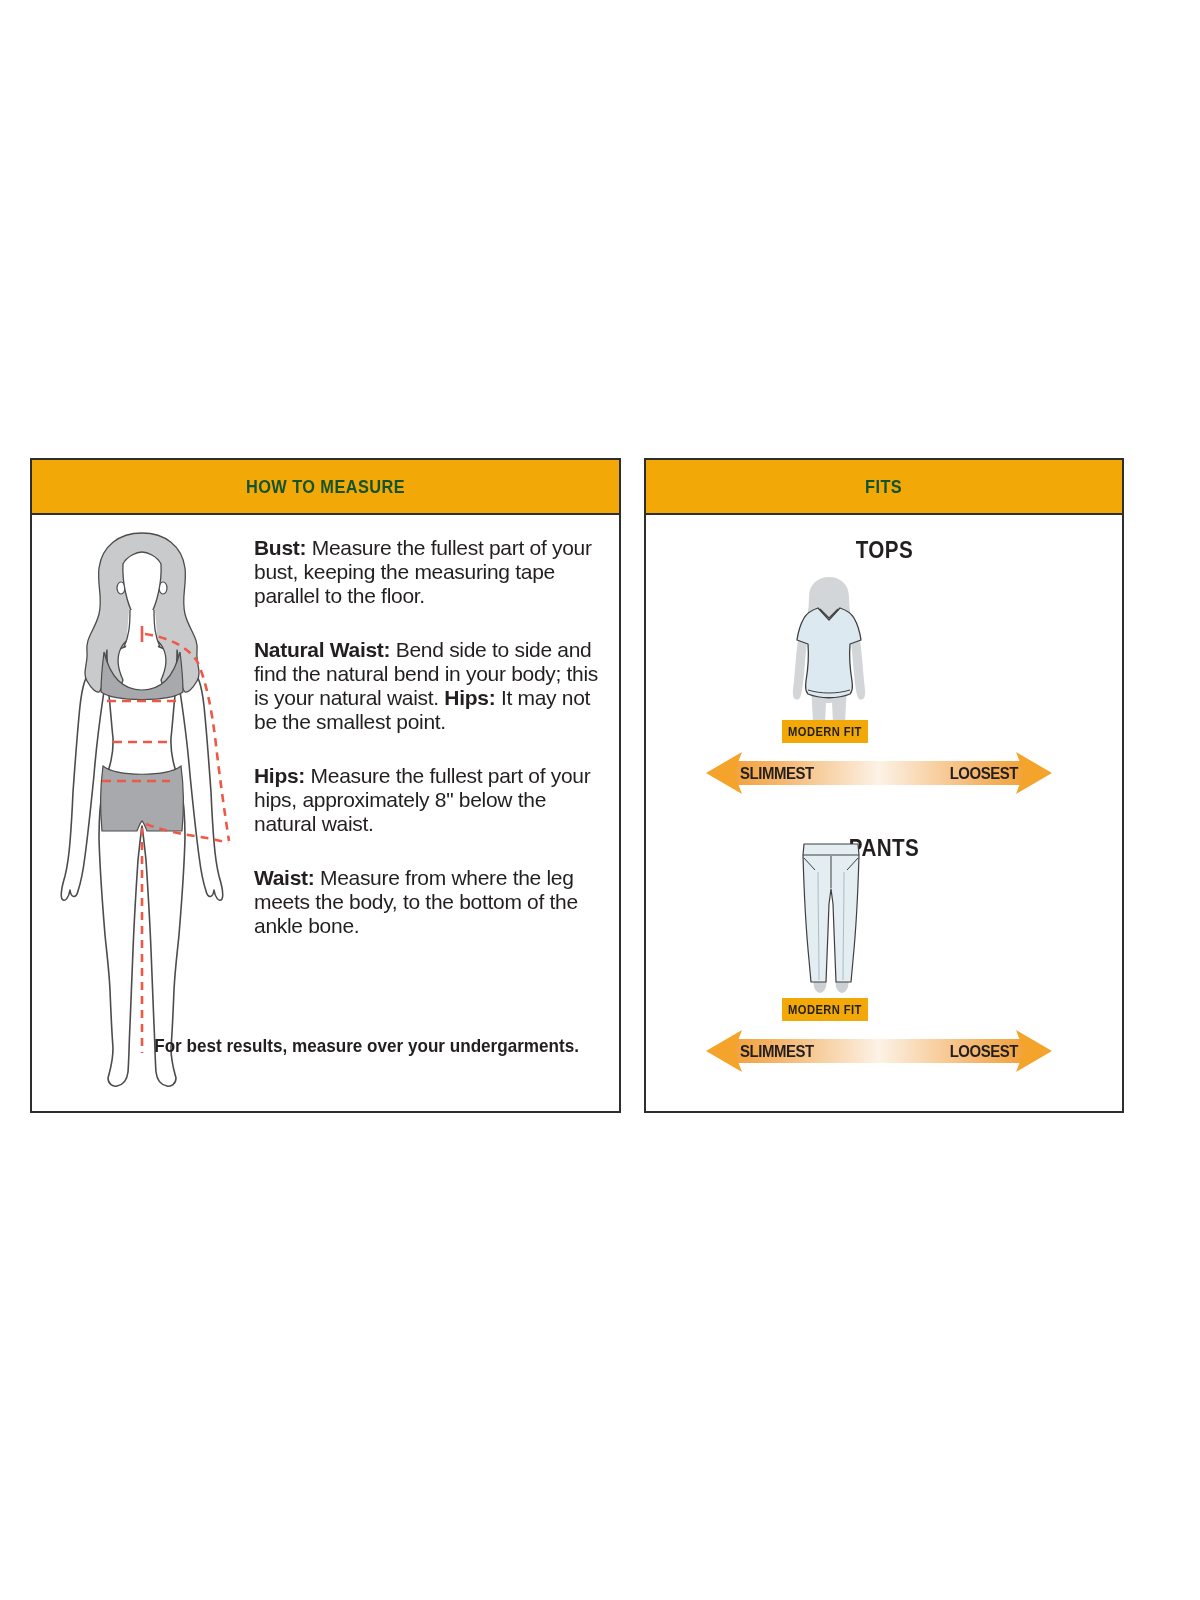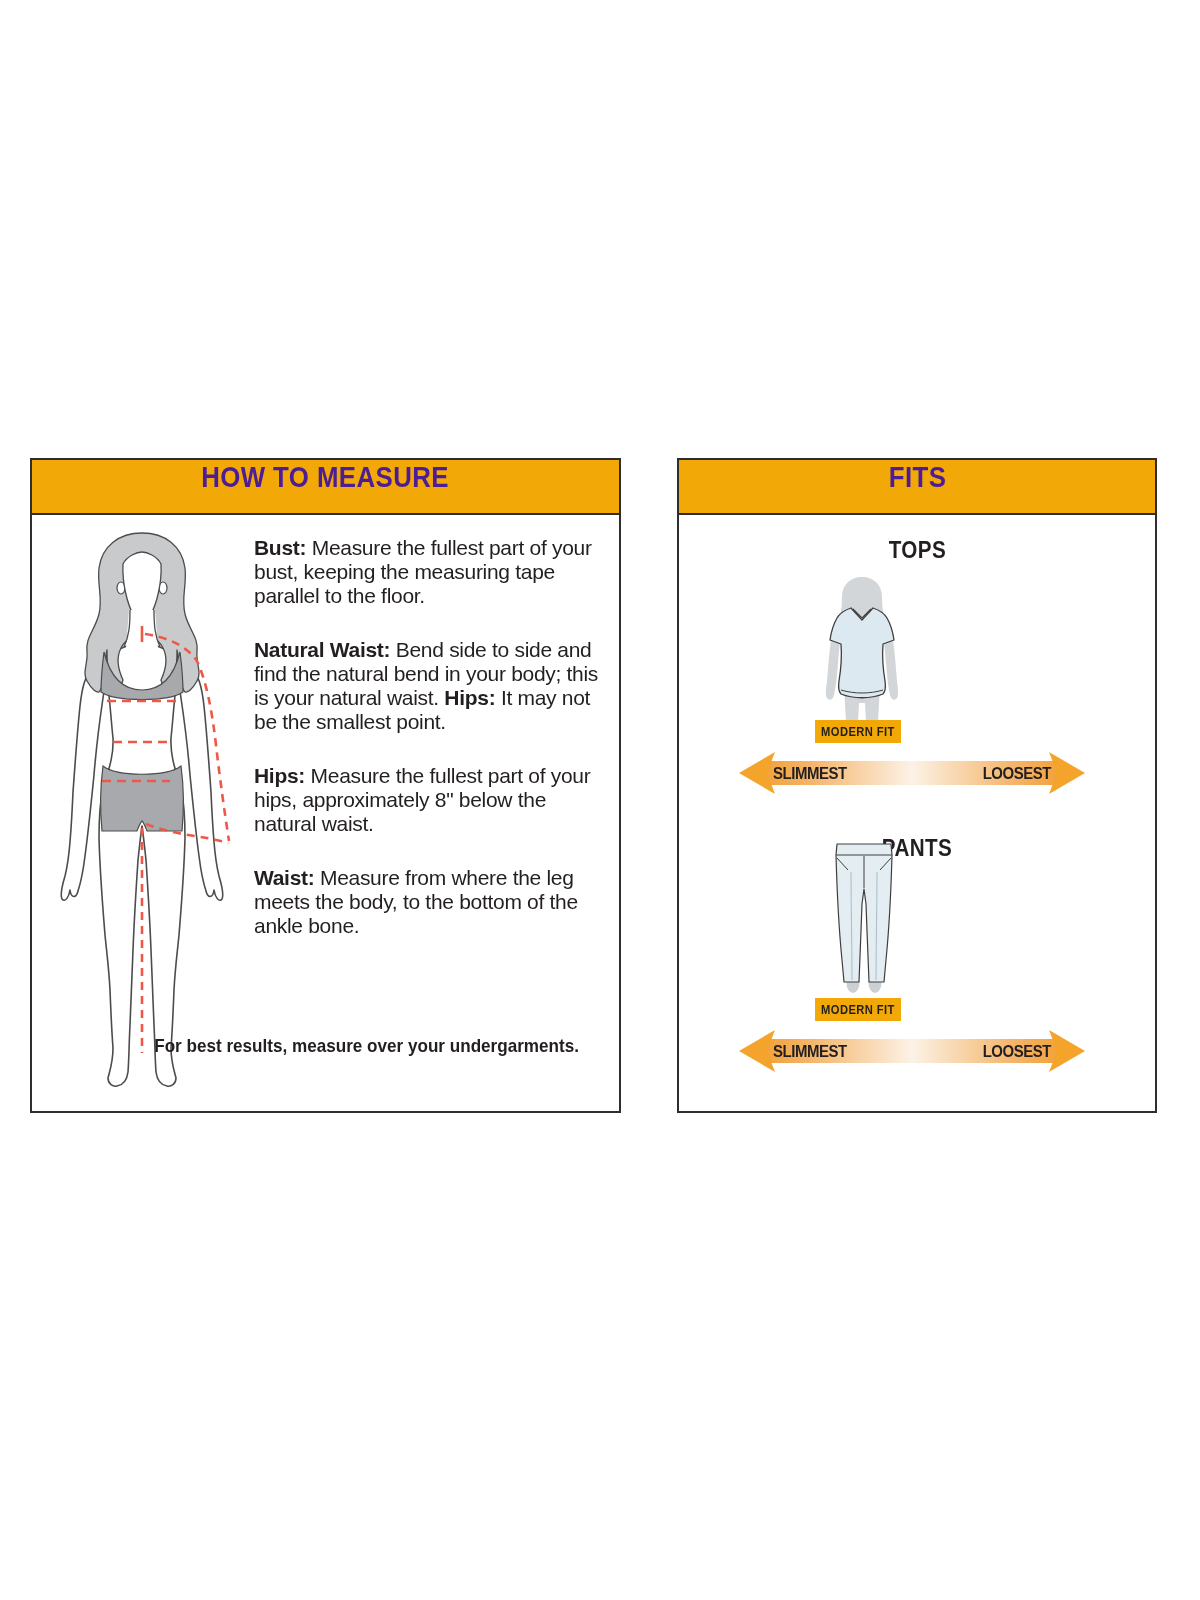--- a/index.html
+++ b/index.html
@@ -6,25 +6,25 @@
   body{
     width:1200px;height:1600px;background:#ffffff;
     font-family:"Liberation Sans", sans-serif;color:#231F20;
     position:relative;overflow:hidden;
   }
   .panel{
     position:absolute;top:458px;height:655px;background:#ffffff;
     border:2.5px solid #2e2e2e;box-sizing:border-box;
   }
   .panel-measure{left:30px;width:591px;}
-  .panel-fits{left:677px;width:480px;}
+  .panel-fits{left:644px;width:480px;}
   .panel-header{
     height:53px;background:#F2A807;border-bottom:2.5px solid #2e2e2e;
-    display:flex;align-items:flex-start;justify-content:center;
-    font-weight:bold;font-size:30px;color:#4c1d95;
+    display:flex;align-items:center;justify-content:center;
+    font-weight:bold;font-size:19px;color:#14532d;
   }
   .cond{display:inline-block;transform:scaleX(0.86);transform-origin:center;white-space:nowrap;letter-spacing:0.5px;}
   .cond-r{display:inline-block;transform:scaleX(0.9);transform-origin:right center;white-space:nowrap;}
   .figure{position:absolute;}
   .measure-text{position:absolute;left:222px;top:76px;width:356px;}
   .measure-text p{margin:0 0 30px 0;font-size:21px;line-height:24px;letter-spacing:-0.3px;}
   .measure-text strong{font-weight:bold;}
   .footnote{
     position:absolute;right:22px;bottom:36px;margin:18px;
     font-weight:bold;font-size:19px;white-space:nowrap;

